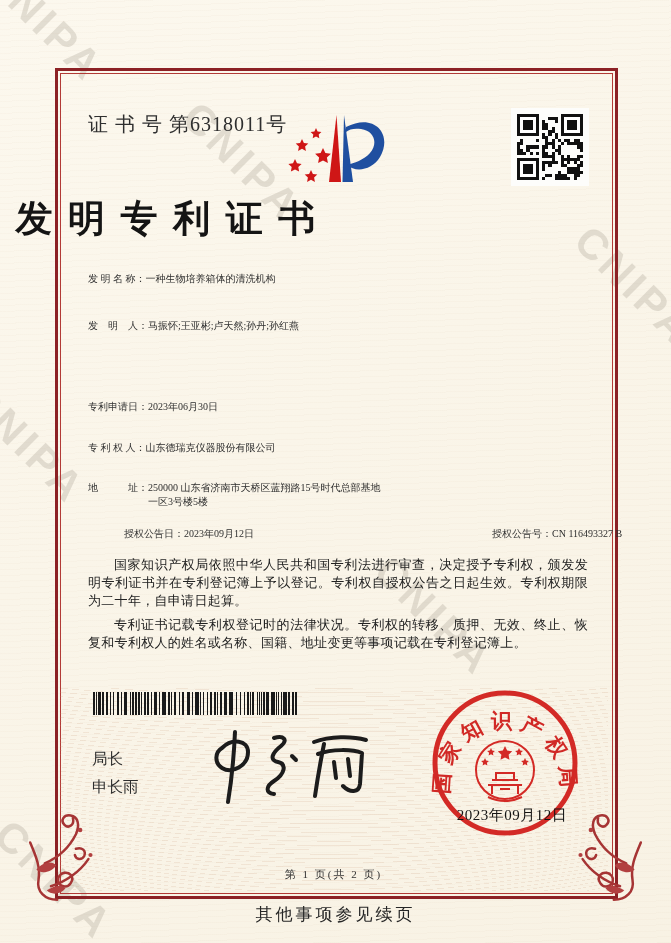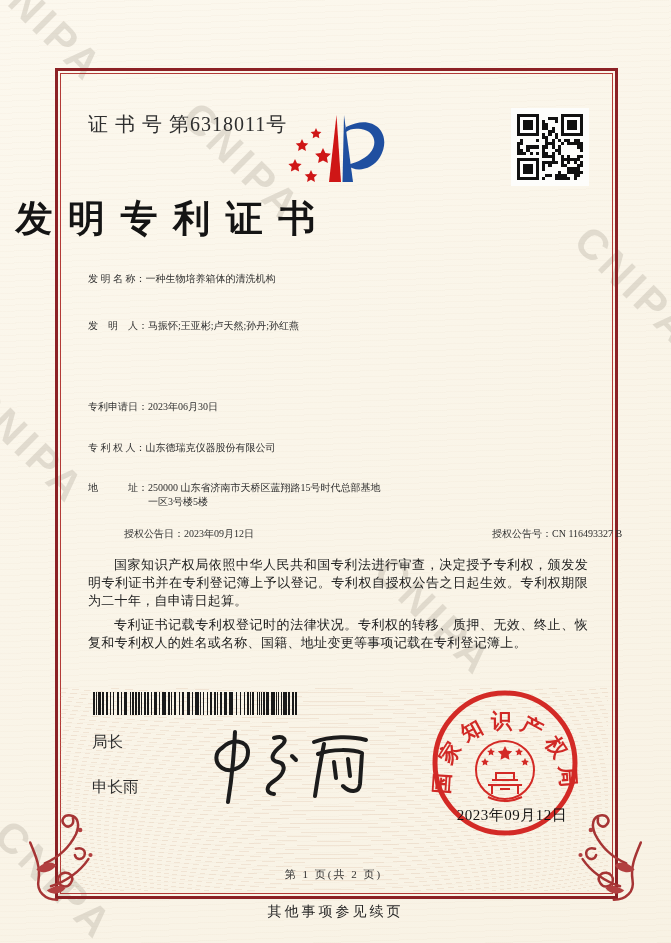--- a/index.html
+++ b/index.html
@@ -36,27 +36,27 @@
     font-size:37px; font-weight:bold; letter-spacing:.42em; padding-left:.42em; box-sizing:border-box;
     color:#141414;
   }
   .frow{ position:absolute; left:88px; font-size:10px; color:#2e2e2e; white-space:nowrap;}
   .frow .flabel{ color:#333;}
   .addr-val{ display:inline-block; vertical-align:top; white-space:normal; width:420px;}
   .grant2{ position:absolute; left:368px; top:0;}
   .paras{ position:absolute; left:88px; top:556px; width:500px;}
   .paras p{ margin:0 0 6px 0; font-size:13px; line-height:18px; text-indent:2em; text-align:justify; color:#222; letter-spacing:.3px;}
   .barcode{ position:absolute; left:93px; top:692px; width:208px; height:23px;}
-  .dir-title{ position:absolute; left:92px; top:732px; font-family:"Liberation Sans","DejaVu Sans",sans-serif; font-size:15.5px; font-weight:500; color:#2d2d2d;}
+  .dir-title{ position:absolute; left:92px; top:749px; font-family:"Liberation Sans","DejaVu Sans",sans-serif; font-size:15.5px; font-weight:500; color:#2d2d2d;}
   .dir-name{ position:absolute; left:92px; top:777px; font-family:"Liberation Sans","DejaVu Sans",sans-serif; font-size:15.5px; font-weight:500; color:#2d2d2d;}
   .signature{ position:absolute; left:202px; top:726px; width:178px; height:84px;}
   .seal{ position:absolute; left:430px; top:688px; width:150px; height:150px; opacity:.95;}
   .seal-date{ position:absolute; left:432px; top:806px; width:160px; text-align:center; font-size:15px; color:#141414; letter-spacing:.5px;}
   .page-info{ position:absolute; left:55px; top:867px; width:557px; text-align:center; font-size:11px; color:#333; letter-spacing:2px;}
-  .footer-note{ position:absolute; left:0; top:903px; width:100%; text-align:center; font-size:14px; color:#262626; letter-spacing:3px;}
+  .footer-note{ position:absolute; left:0; top:903px; width:100%; text-align:center; font-size:17px; color:#262626; letter-spacing:3px;}
   .corner{ position:absolute; width:104px; height:104px;}
   .corner.bl{ left:26px; top:803px;}
   .corner.br{ right:26px; top:803px; transform:scaleX(-1);}
 </style>
 </head>
 <body>
 
 <div class="page">
 
   <div class="texture"></div>

